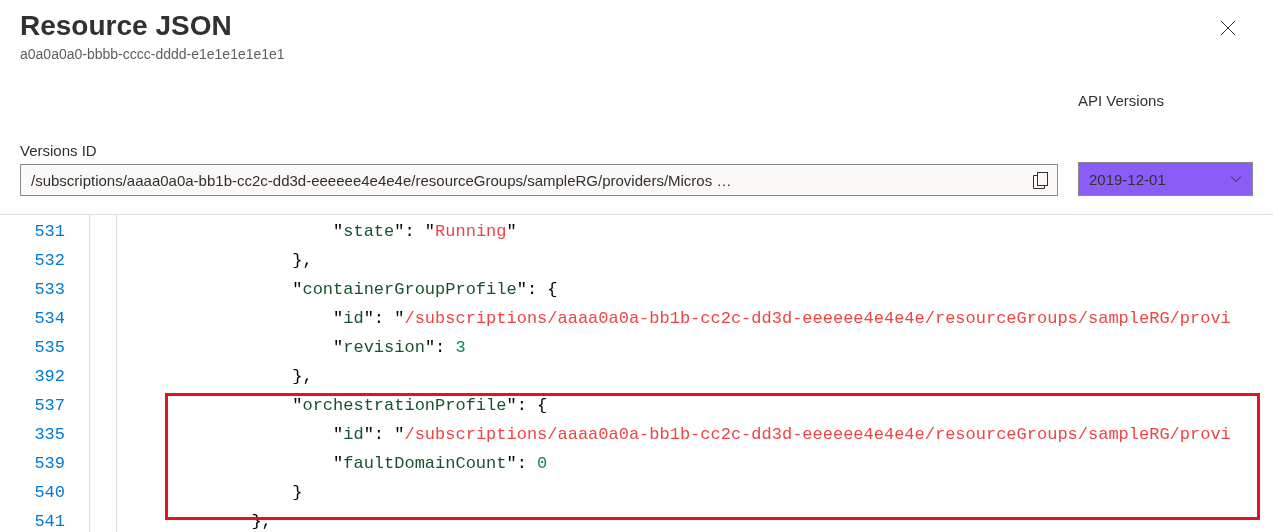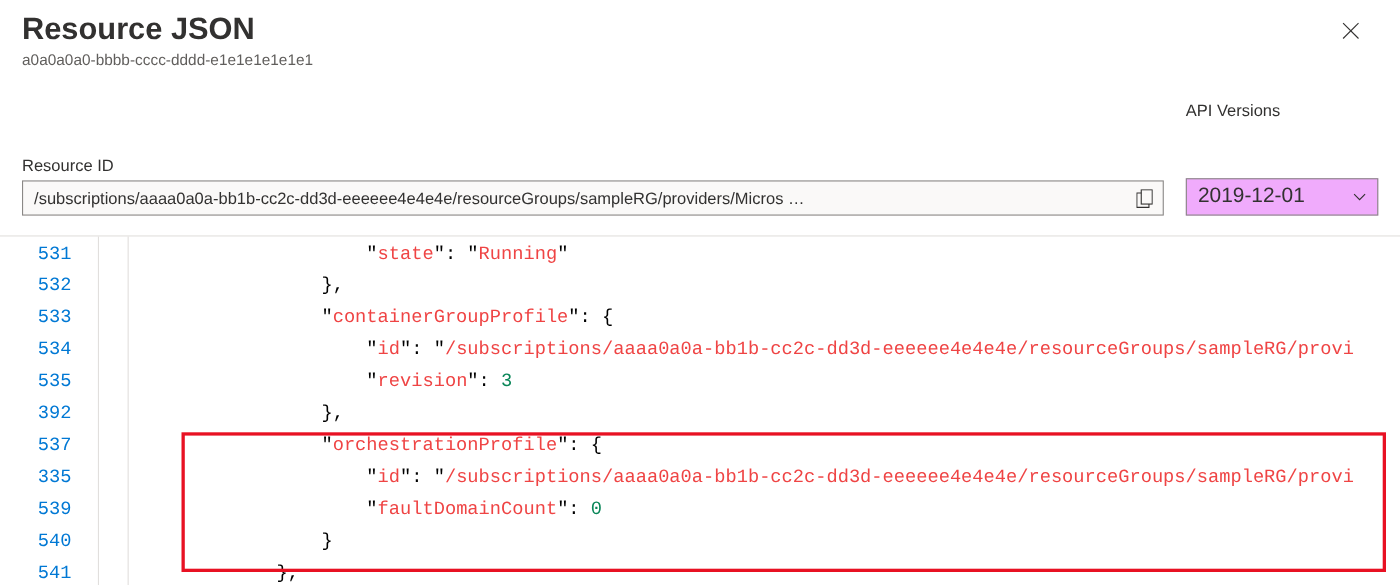--- a/index.html
+++ b/index.html
@@ -92,24 +92,24 @@
     }
     .api-version-group {
       width: 175px;
       gap: 48px;
     }
     .api-select {
       display: flex;
       align-items: center;
       justify-content: space-between;
       border: 1px solid #8a8886;
-      background: #f0abfc;
+      background: #8b5cf6;
       height: 32px;
       padding: 16px 10px;
-      font-size: 19px;
+      font-size: 15px;
       color: #323130;
       cursor: pointer;
     }
     .api-select svg {
       width: 12px;
       height: 12px;
     }
     .code-area {
       margin-top: 10px;
       display: flex;
@@ -136,21 +136,21 @@
       flex: 1;
       padding-left: 12px;
       padding-top: 2px;
       white-space: pre;
       overflow: hidden;
       color: #000;
     }
     .code-line {
       height: 29px;
     }
-    .k { color: #ef4444; text-align: right; }
+    .k { color: #14532d; text-align: right; }
     .s { color: #ef4444; }
     .n { color: #098658; }
     .highlight-box {
       position: absolute;
       border: 3px solid #e81123;
       left: 165px;
       top: 178px;
       width: 1095px;
       height: 127px;
       pointer-events: none;
@@ -166,21 +166,21 @@
 
 <div class="close-btn">
   <svg viewBox="0 0 16 16" fill="none" stroke="currentColor" stroke-width="1">
     <line x1="1" y1="1" x2="15" y2="15"></line>
     <line x1="15" y1="1" x2="1" y2="15"></line>
   </svg>
 </div>
 
 <div class="controls">
   <div class="field-group resource-id-group">
-    <div class="field-label">Resource ID</div>
+    <div class="field-label">Versions ID</div>
     <div class="resource-id-input">
       <span class="resource-id-text">/subscriptions/aaaa0a0a-bb1b-cc2c-dd3d-eeeeee4e4e4e/resourceGroups/sampleRG/providers/Micros …</span>
       <span class="copy-btn">
         <svg width="15" height="17" viewBox="0 0 15 17" fill="none" stroke="#323130" stroke-width="1">
           <rect x="4.5" y="0.5" width="10" height="13"></rect>
           <polyline points="4.5,3.5 0.5,3.5 0.5,16.5 11.5,16.5 11.5,13.5"></polyline>
         </svg>
       </span>
     </div>
   </div>

